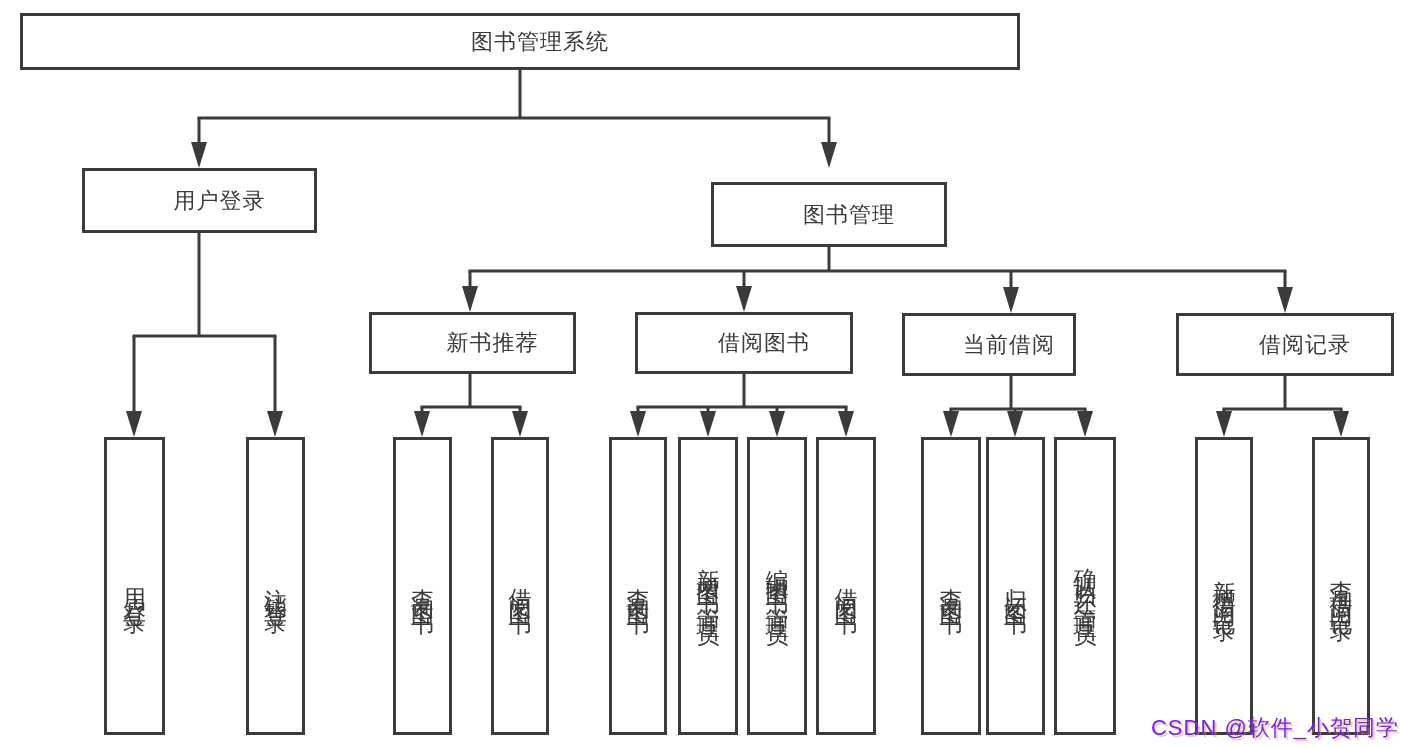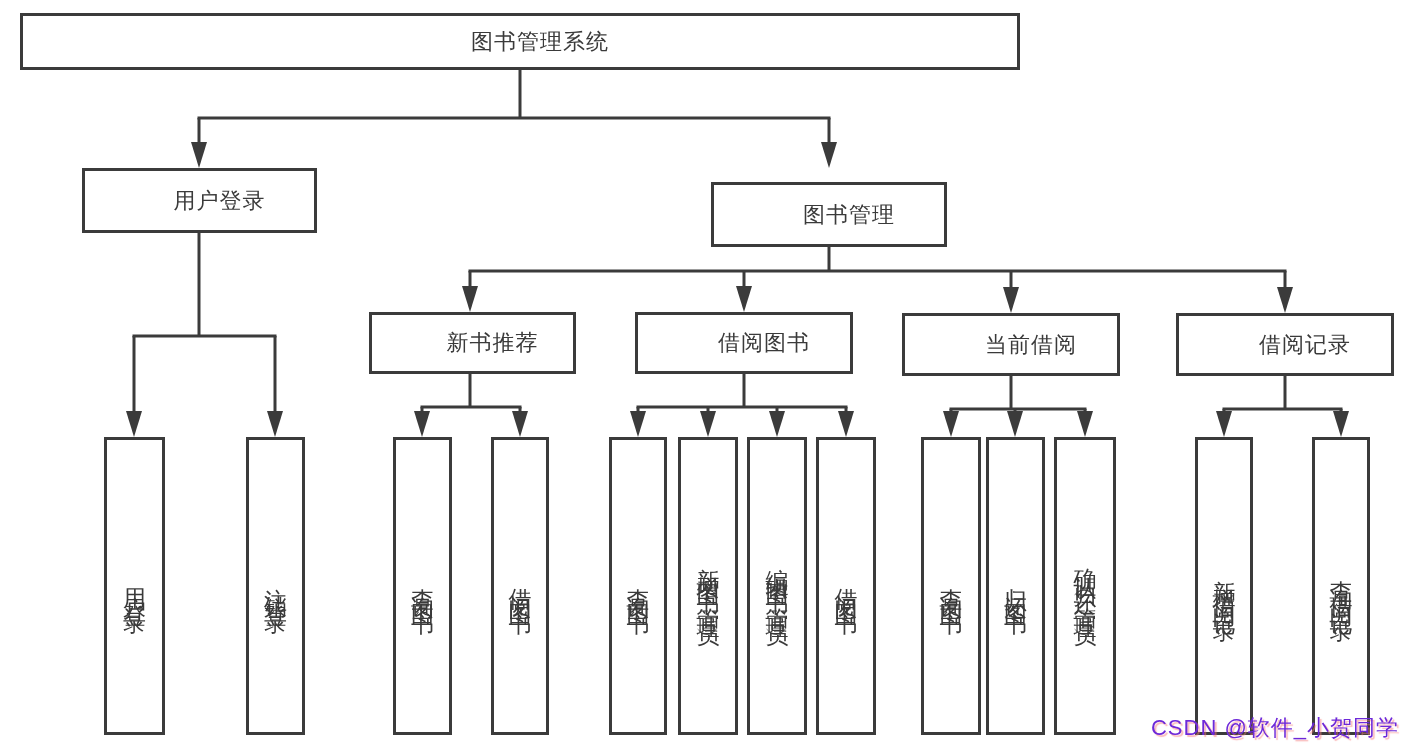--- a/index.html
+++ b/index.html
@@ -115,21 +115,21 @@
       <polygon points="1333,411 1349,411 1341,437" fill="#3b3b3b"></polygon>
     </svg>
 
   <div class="node h-label" style="left:20px; top:13px; width:1000px; height:57px;">图书管理系统</div>
 
   <div class="node h-label" style="left:82px; top:168px; width:235px; height:65px;">用户登录</div>
   <div class="node h-label" style="left:711px; top:168px; width:236px; height:65px;margin-top:14px;">图书管理</div>
 
   <div class="node h-label" style="left:361px; top:312px; width:207px; height:62px;margin-left:8px;">新书推荐</div>
   <div class="node h-label" style="left:635px; top:312px; width:218px; height:62px;">借阅图书</div>
-  <div class="node h-label" style="left:902px; top:313px; width:218px; height:63px;text-align:center;">当前借阅</div>
+  <div class="node h-label" style="left:902px; top:313px; width:174px; height:63px;text-align:center;">当前借阅</div>
   <div class="node h-label" style="left:1176px; top:313px; width:218px; height:63px;">借阅记录</div>
 
   <div class="node leaf" style="left:104px; top:437px; width:61px; height:298px;">用户登录</div>
   <div class="node leaf" style="left:246px; top:437px; width:59px; height:298px;">注销登录</div>
 
   <div class="node leaf" style="left:393px; top:437px; width:59px; height:298px;">查询图书</div>
   <div class="node leaf" style="left:491px; top:437px; width:58px; height:298px;">借阅图书</div>
 
   <div class="node leaf" style="left:609px; top:437px; width:58px; height:298px;">查询图书</div>
   <div class="node leaf" style="left:678px; top:437px; width:60px; height:298px;">新增图书（管理员）</div>

